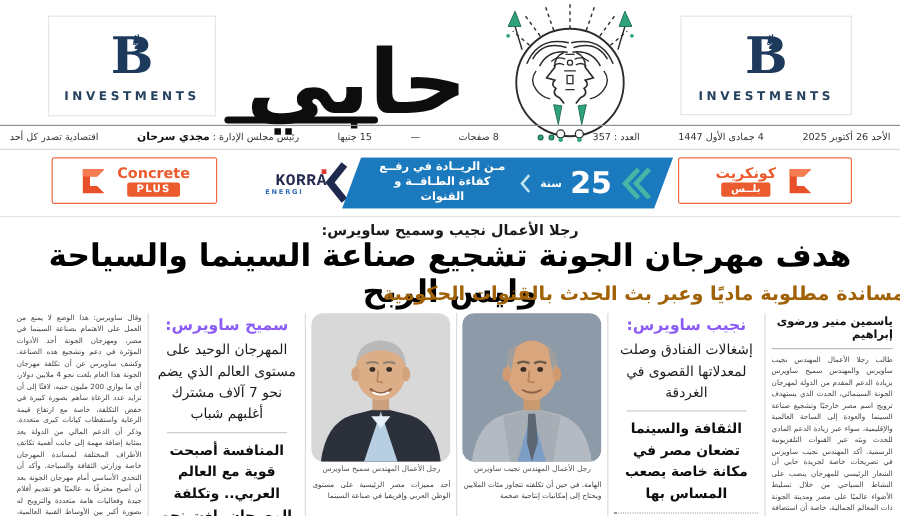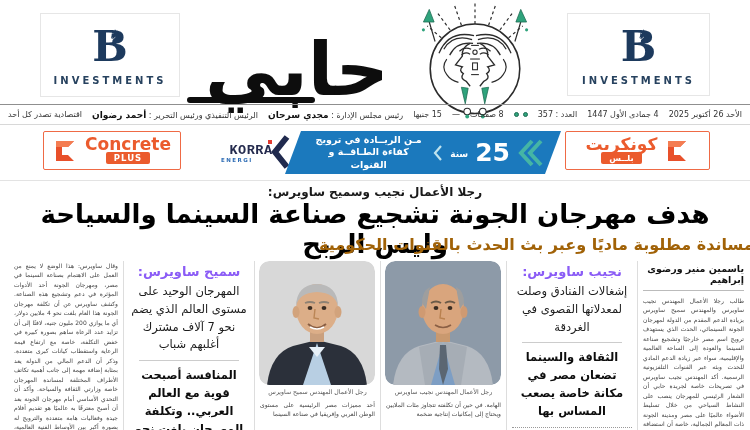--- a/index.html
+++ b/index.html
@@ -31,21 +31,21 @@
     padding:0 8px; font-size:8px; color:#333; white-space:nowrap; }
   .infobar .name { font-weight:bold; font-size:9px; color:#111; }
   .feet { display:flex; gap:4px; align-items:center; }
   .feet i { width:5px; height:5px; border-radius:50%; background:#2fa37c; border:1px solid #1d6b52; }
   
   .ad-box { position:absolute; border:1.5px solid #ef6a45; border-radius:2px; background:#fff;
     display:flex; align-items:center; justify-content:center; gap:8px; }
   .ad-en { left:43px; top:131px; width:138px; height:39px; }
   .ad-ar { left:565px; top:131px; width:145px; height:39px; direction:rtl; }
   .ad-txt { display:flex; flex-direction:column; align-items:center; gap:1px; }
-  .ad-word { color:#eb5b2d; font-weight:bold; font-size:17px; line-height:13px; }
+  .ad-word { color:#eb5b2d; font-weight:bold; font-size:12px; line-height:13px; }
   .ad-plus { background:#eb5b2d; color:#fff; font-weight:bold; font-size:8.5px;
     padding:1px 8px; border-radius:2px; letter-spacing:1px; }
   .korra { position:absolute; left:221px; top:139px; width:60px; text-align:center; }
   .korra-name { position:relative; display:inline-block; font-size:13.5px; font-weight:bold;
     color:#252b4e; letter-spacing:0.5px;font-family:Liberation Mono, monospace; }
   .korra-dot { position:absolute; right:1px; top:-3px; width:4px; height:4px; background:#e23b30; }
   .korra-sub { font-size:5.5px; color:#2f6db5; letter-spacing:1.5px; text-align:left;
     font-weight:bold; margin-top:-1px; }
   .banner { position:absolute; left:285px; top:131px; width:276px; height:43px;
     background:#1b79bd; clip-path:polygon(16px 0, 100% 0, calc(100% - 16px) 100%, 0 100%);
@@ -152,21 +152,20 @@
     <span>4 جمادى الأول 1447</span>
     <span>العدد : 357</span>
     <span class="feet">
         <i></i>
         <i></i>
       </span>
     <span>8 صفحات</span>
     <span>—</span>
     <span>15 جنيها</span>
     <span><span>رئيس مجلس الإدارة : </span><span class="name">مجدي سرحان</span></span>
-    <span><span>الرئيس التنفيذي ورئيس التحرير : </span><span class="name">أحمد رضوان</span></span>
     <span>اقتصادية تصدر كل أحد</span>
   </div>
 
   <div class="ad-box ad-en">
     <svg width="24" height="24" viewBox="0 0 24 24">
       <path d="M3 2 h18 l-6 6 h-6 v8 h6 l6 6 h-18 z" fill="#e8502a"></path>
       <path d="M3 2 h18 l-6 6 h-12 z" fill="#f47d52"></path>
     </svg>
     <div class="ad-txt">
       <span class="ad-word">Concrete</span>
@@ -187,21 +186,21 @@
     <svg width="26" height="28" viewBox="0 0 26 28">
       <path d="M15 2 L4 14 L15 26" fill="none" stroke="#45b5a5" stroke-width="4"></path>
       <path d="M24 2 L13 14 L24 26" fill="none" stroke="#45b5a5" stroke-width="4"></path>
     </svg>
     <span class="num">25</span>
     <span class="word">سنة</span>
     <svg width="10" height="16" viewBox="0 0 10 16">
       <path d="M8 1 L2 8 L8 15" fill="none" stroke="#bfe3ee" stroke-width="2.2"></path>
     </svg>
     <span class="lines">
-      <span>مـن الريــادة في ترويج</span><br>
+      <span>مـن الريــادة في رفــع</span><br>
       <span>كفاءة الطـاقــة و القنوات</span>
     </span>
   </div>
 
   <div class="ad-box ad-ar">
     <svg width="24" height="24" viewBox="0 0 24 24">
       <path d="M3 2 h18 l-6 6 h-6 v8 h6 l6 6 h-18 z" fill="#e8502a"></path>
       <path d="M3 2 h18 l-6 6 h-12 z" fill="#f47d52"></path>
     </svg>
     <div class="ad-txt">

